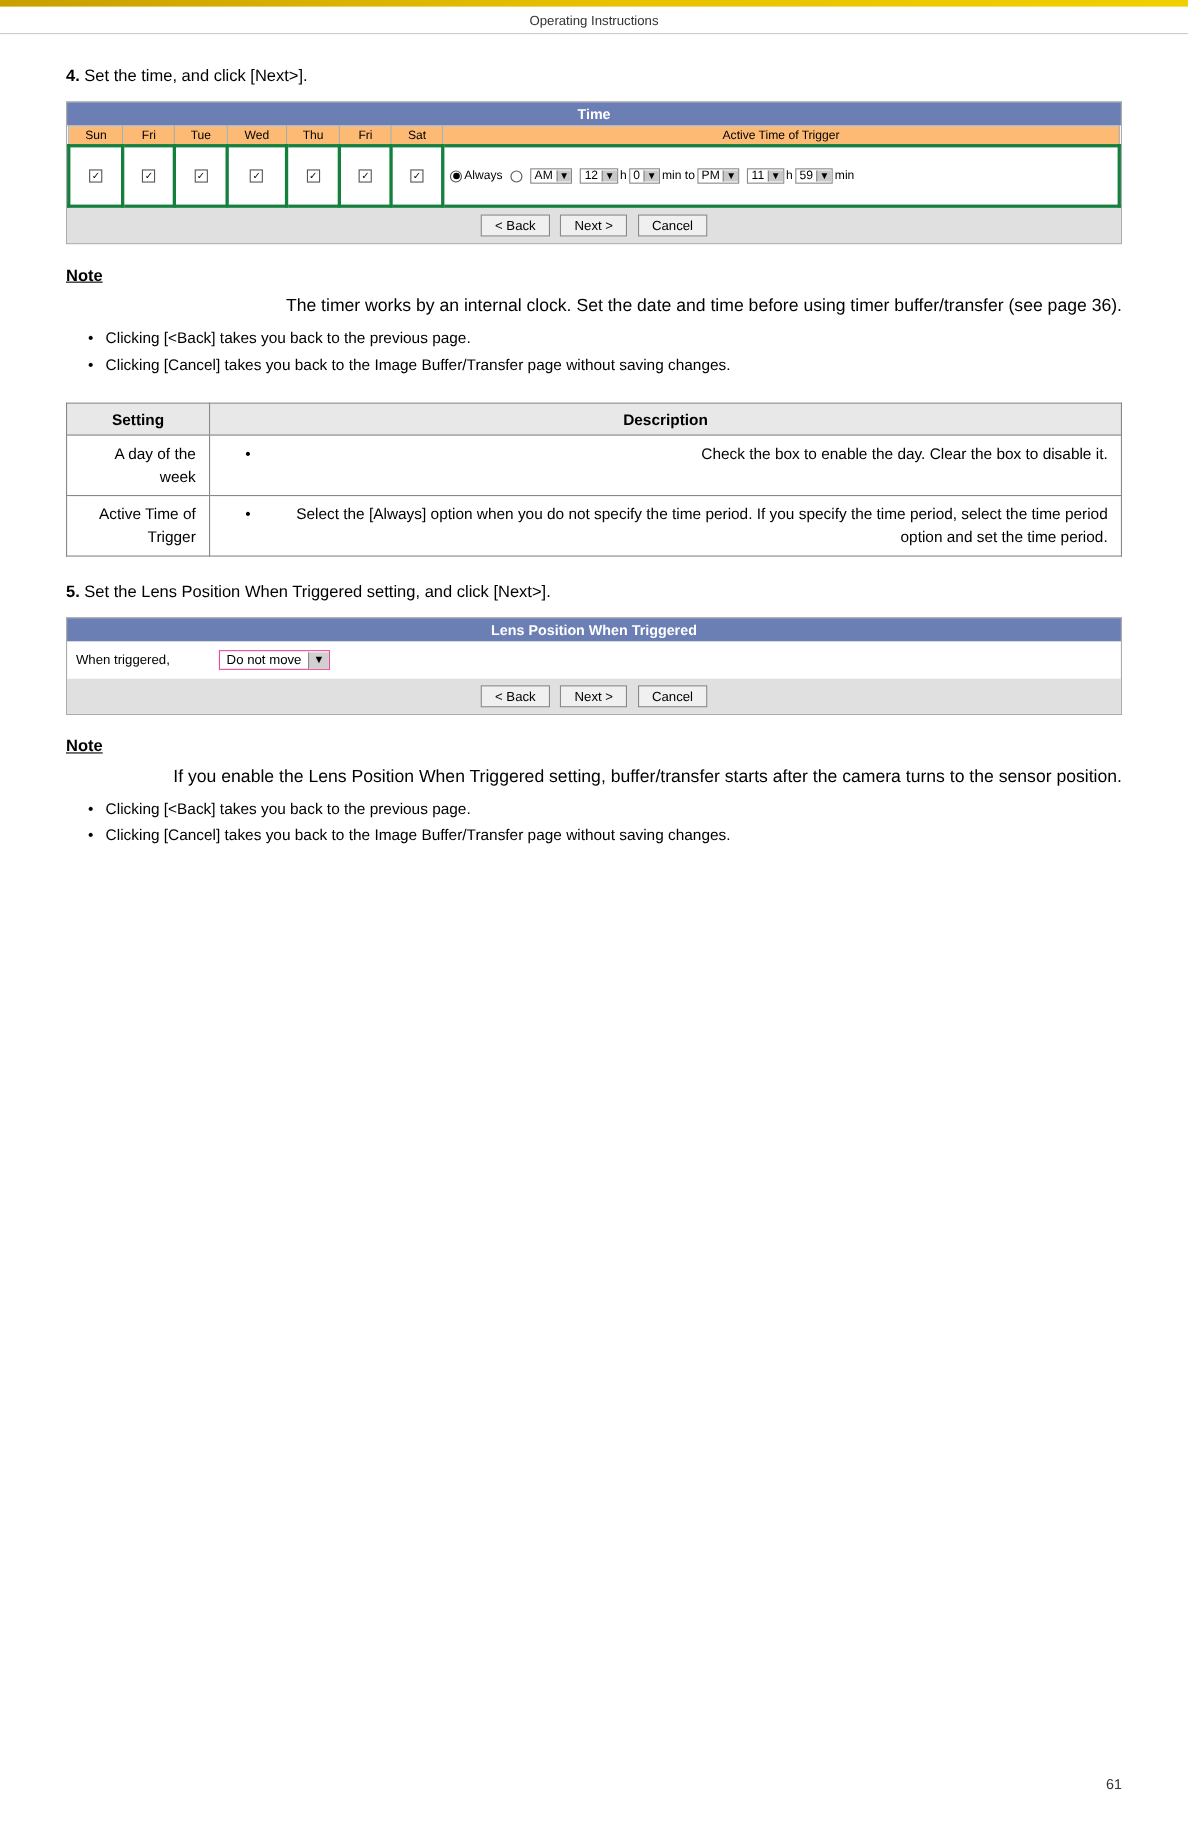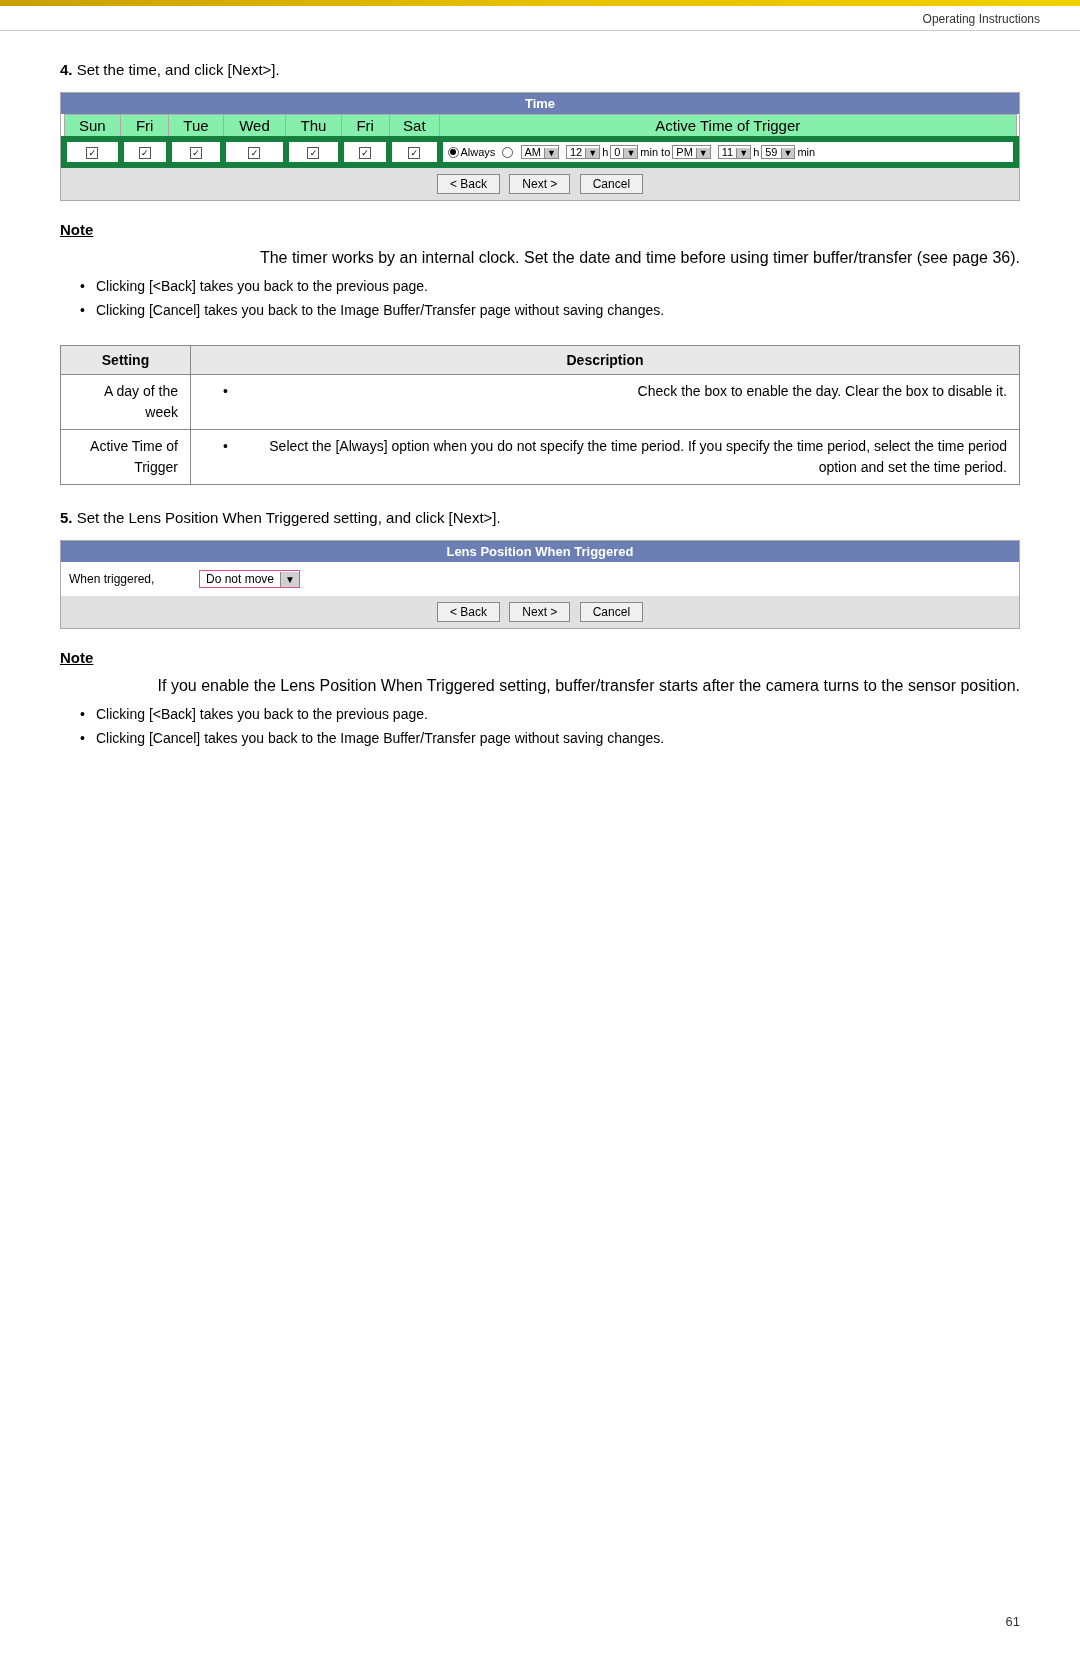--- a/index.html
+++ b/index.html
@@ -14,21 +14,21 @@
     }
 
     .top-bar {
       height: 6px;
       background: linear-gradient(to right, #c8a000, #e8c000, #f0d000);
       width: 100%;
     }
 
     .header-bar {
       display: flex;
-      justify-content: flex-end;
+      justify-content: center;
       padding: 6px 40px 4px 40px;
       border-bottom: 1px solid #ccc;
     }
 
     .header-title {
       font-size: 12px;
       color: #333;
     }
 
     .content {
@@ -60,31 +60,31 @@
       font-size: 13px;
       text-align: center;
     }
 
     .time-table {
       width: 100%;
       border-collapse: collapse;
     }
 
     .time-table th {
-      background: #86efac;
+      background: #fdba74;
       border: 1px solid #aaa;
       padding: 2px 5px;
-      font-size: 15px;
+      font-size: 11px;
       font-weight: normal;
       text-align: center;
     }
 
     .time-table td {
-      border: 6px solid #15803d;
-      padding: 3px 5px;
+      border: 3px solid #15803d;
+      padding: 19px 5px;
       font-size: 11px;
       text-align: center;
       margin-left: 28px;
     }
 
     .active-time-header {
       text-align: center;
       background: #d0d8e8;
     }
 
@@ -274,21 +274,21 @@
       content: "";
       width: 6px;
       height: 6px;
       border-radius: 50%;
       background: #000;
       display: block;
     }
 
     .inline-select {
       display: inline-flex;
-      align-items: flex-end;
+      align-items: center;
       border: 1px solid #888;
       background: #fff;
       font-size: 11px;
     }
 
     .inline-select-text {
       padding: 0 3px;
     }
 
     .inline-select-arrow {

